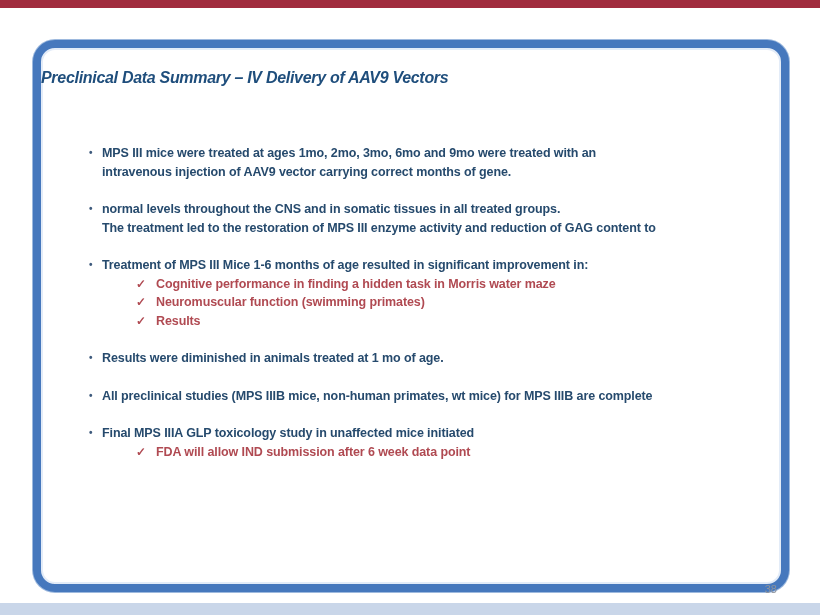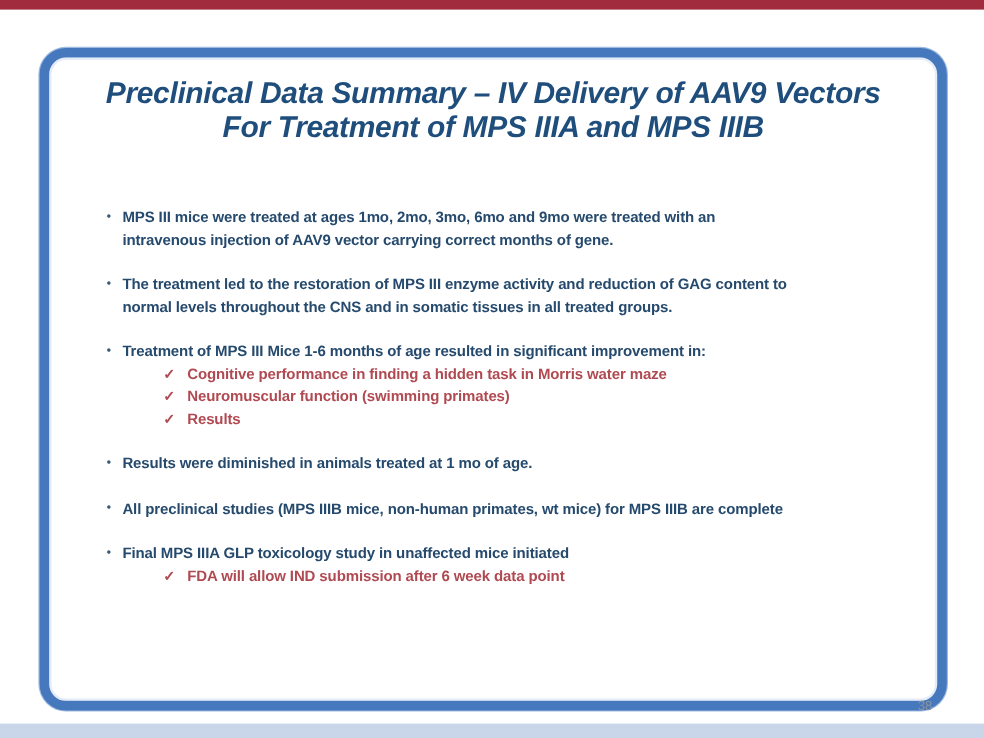--- a/index.html
+++ b/index.html
@@ -15,22 +15,22 @@
   .slide-frame{
     position:absolute;left:33px;top:40px;width:756px;height:552px;
     box-sizing:border-box;
     border:8px solid #4678BD;
     border-radius:22px;
     box-shadow:inset 0 0 0 2px #e3ecf8, 0 0 0 1px #9db9de;
     background:#ffffff;
   }
   .slide-title{
     margin-top:16px;
-    text-align:center;
-    font-size:25px;line-height:28px;
+    text-align:left;
+    font-size:16px;line-height:28px;
     font-weight:bold;font-style:italic;
     color:#1F4E7C;
     letter-spacing:-0.3px;
   }
   .content{
     margin-top:52px;
     padding-left:48px;
     padding-right:30px;
   }
   .bullet{
@@ -84,38 +84,37 @@
 </style>
 </head>
 <body>
 
 <div class="top-accent-bar"></div>
 
 <div class="slide-frame">
 
   <div class="slide-title">
     <div>Preclinical Data Summary – IV Delivery of AAV9 Vectors</div>
-    <div>For Treatment of MPS IIIA and MPS IIIB</div>
   </div>
 
   <div class="content">
 
     <div class="bullet">
       <span class="dot">•</span>
       <div class="btext">
         <div>MPS III mice were treated at ages 1mo, 2mo, 3mo, 6mo and 9mo were treated with an</div>
         <div>intravenous injection of AAV9 vector carrying correct months of gene.</div>
       </div>
     </div>
 
     <div class="bullet">
       <span class="dot">•</span>
       <div class="btext">
+        <div>normal levels throughout the CNS and in somatic tissues in all treated groups.</div>
         <div>The treatment led to the restoration of MPS III enzyme activity and reduction of GAG content to</div>
-        <div>normal levels throughout the CNS and in somatic tissues in all treated groups.</div>
       </div>
     </div>
 
     <div class="bullet">
       <span class="dot">•</span>
       <div class="btext">
         <div>Treatment of MPS III Mice 1-6 months of age resulted in significant improvement in:</div>
         <div class="check-row">
           <span class="checkmark">✓</span>
           <span>Cognitive performance in finding a hidden task in Morris water maze</span>

